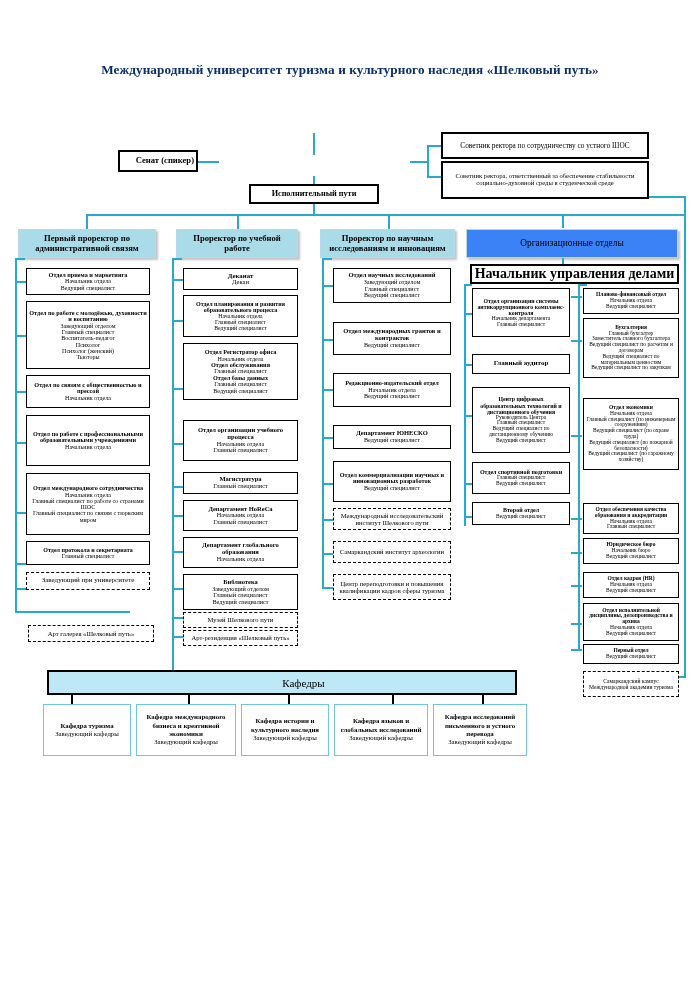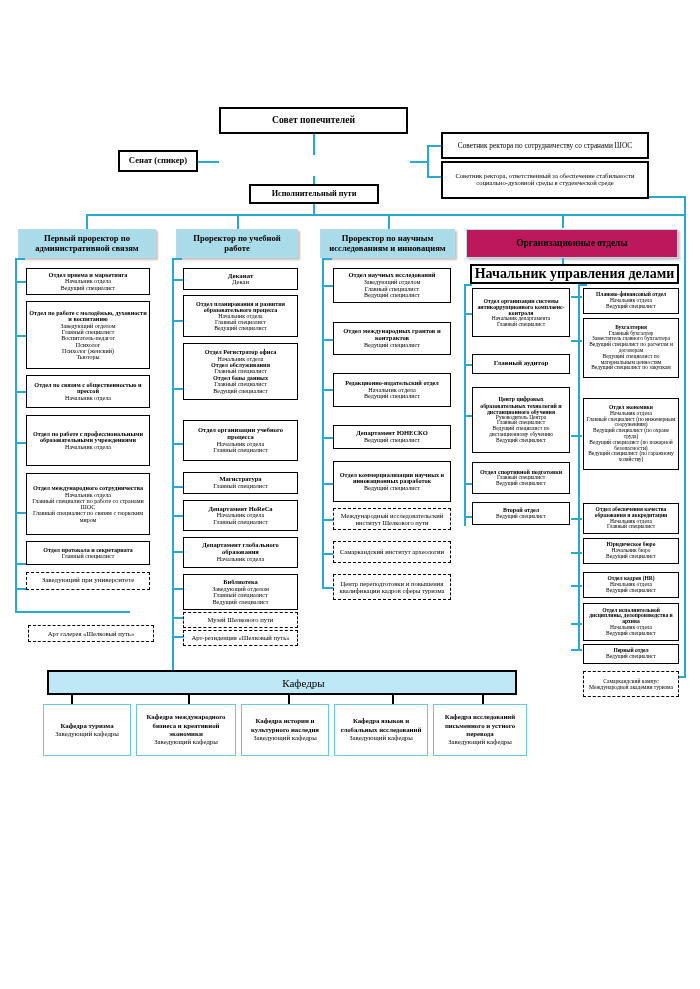--- a/index.html
+++ b/index.html
@@ -22,21 +22,21 @@
 
   
   .thick{border:2.2px solid #000;}
   .rector{border:2.6px solid #000;font-weight:bold;font-size:12.5px;letter-spacing:.5px;}
 
   
   .chip{position:absolute;box-sizing:border-box;border:1px solid #b9d9e6;
         background:#a9dbe8;display:flex;align-items:center;justify-content:center;
         text-align:center;font-weight:bold;font-size:8.6px;line-height:1.15;
         box-shadow:2px 2px 2px rgba(120,120,120,.45);padding:0 3px;}
-  .chip.blue2{background:#be185d;font-weight:bold;font-size:9.4px;}
+  .chip.blue2{background:#3b82f6;font-weight:normal;font-size:9.4px;}
 
   
   .dash{position:absolute;box-sizing:border-box;border:1.8px dashed #000;background:#fff;
         display:flex;align-items:center;justify-content:center;text-align:center;
         font-size:6.6px;line-height:1.12;padding:1px 3px;}
 
   
   .kaf-head{position:absolute;box-sizing:border-box;border:2.2px solid #000;background:#bfe8f7;
             display:flex;align-items:center;justify-content:center;font-size:11px;padding-left:43px;}
   .kaf{position:absolute;box-sizing:border-box;border:1.6px solid #6ec7e0;background:#fff;
@@ -50,45 +50,43 @@
 
   .f55{font-size:5.5px}.f58{font-size:5.8px}.f6{font-size:6px}
   .f62{font-size:6.2px}.f65{font-size:6.5px}.f68{font-size:6.8px}
   .f7{font-size:7px}.f8{font-size:14px}
 </style>
 </head>
 <body>
 
 <div class="canvas">
 
+  <div class="title">Международный университет туризма и культурного наследия «Шелковый путь»</div>
 
   <div class="ln" style="left:313px;top:133px;width:2px;height:22px;"></div>
   <div class="ln" style="left:313px;top:176px;width:2px;height:9px;"></div>
   <div class="ln" style="left:197px;top:161px;width:22px;height:2px;"></div>
 
   <div class="ln" style="left:410px;top:161px;width:18px;height:2px;"></div>
   <div class="ln" style="left:427px;top:146px;width:2px;height:32px;"></div>
   <div class="ln" style="left:427px;top:145px;width:16px;height:2px;"></div>
   <div class="ln" style="left:427px;top:176px;width:16px;height:2px;"></div>
 
-  <div class="box thick" style="left:219px;top:107px;width:189px;height:27px;font-size:9.6px;">
-    <span class="t">Совет попечителей</span>
-  </div>
-
-  <div class="box thick" style="left:118px;top:150px;width:80px;height:22px;font-size:8.6px;">
+
+  <div class="box thick" style="left:118px;top:150px;width:80px;height:22px;font-size:8.6px;align-items:flex-end;">
     <span class="t">Сенат (спикер)</span>
   </div>
 
 
   <div class="box thick" style="left:249px;top:184px;width:130px;height:20px;font-size:8.2px;">
     <span class="t">Исполнительный пути</span>
   </div>
 
   <div class="box thick" style="left:441px;top:132px;width:208px;height:27px;font-size:7.3px;">
-    <span class="s">Советник ректора по сотрудничеству со странами ШОС</span>
+    <span class="s">Советник ректора по сотрудничеству со устного ШОС</span>
   </div>
 
   <div class="box thick" style="left:441px;top:161px;width:208px;height:38px;font-size:6.6px;">
     <span class="s">Советник ректора, ответственный за обеспечение стабильности социально-духовной среды в студенческой среде</span>
   </div>
 
   <div class="ln" style="left:313px;top:204px;width:2px;height:11px;"></div>
   <div class="ln" style="left:86px;top:214px;width:600px;height:2px;"></div>
   <div class="ln" style="left:86px;top:214px;width:2px;height:17px;"></div>
   <div class="ln" style="left:237px;top:214px;width:2px;height:17px;"></div>

